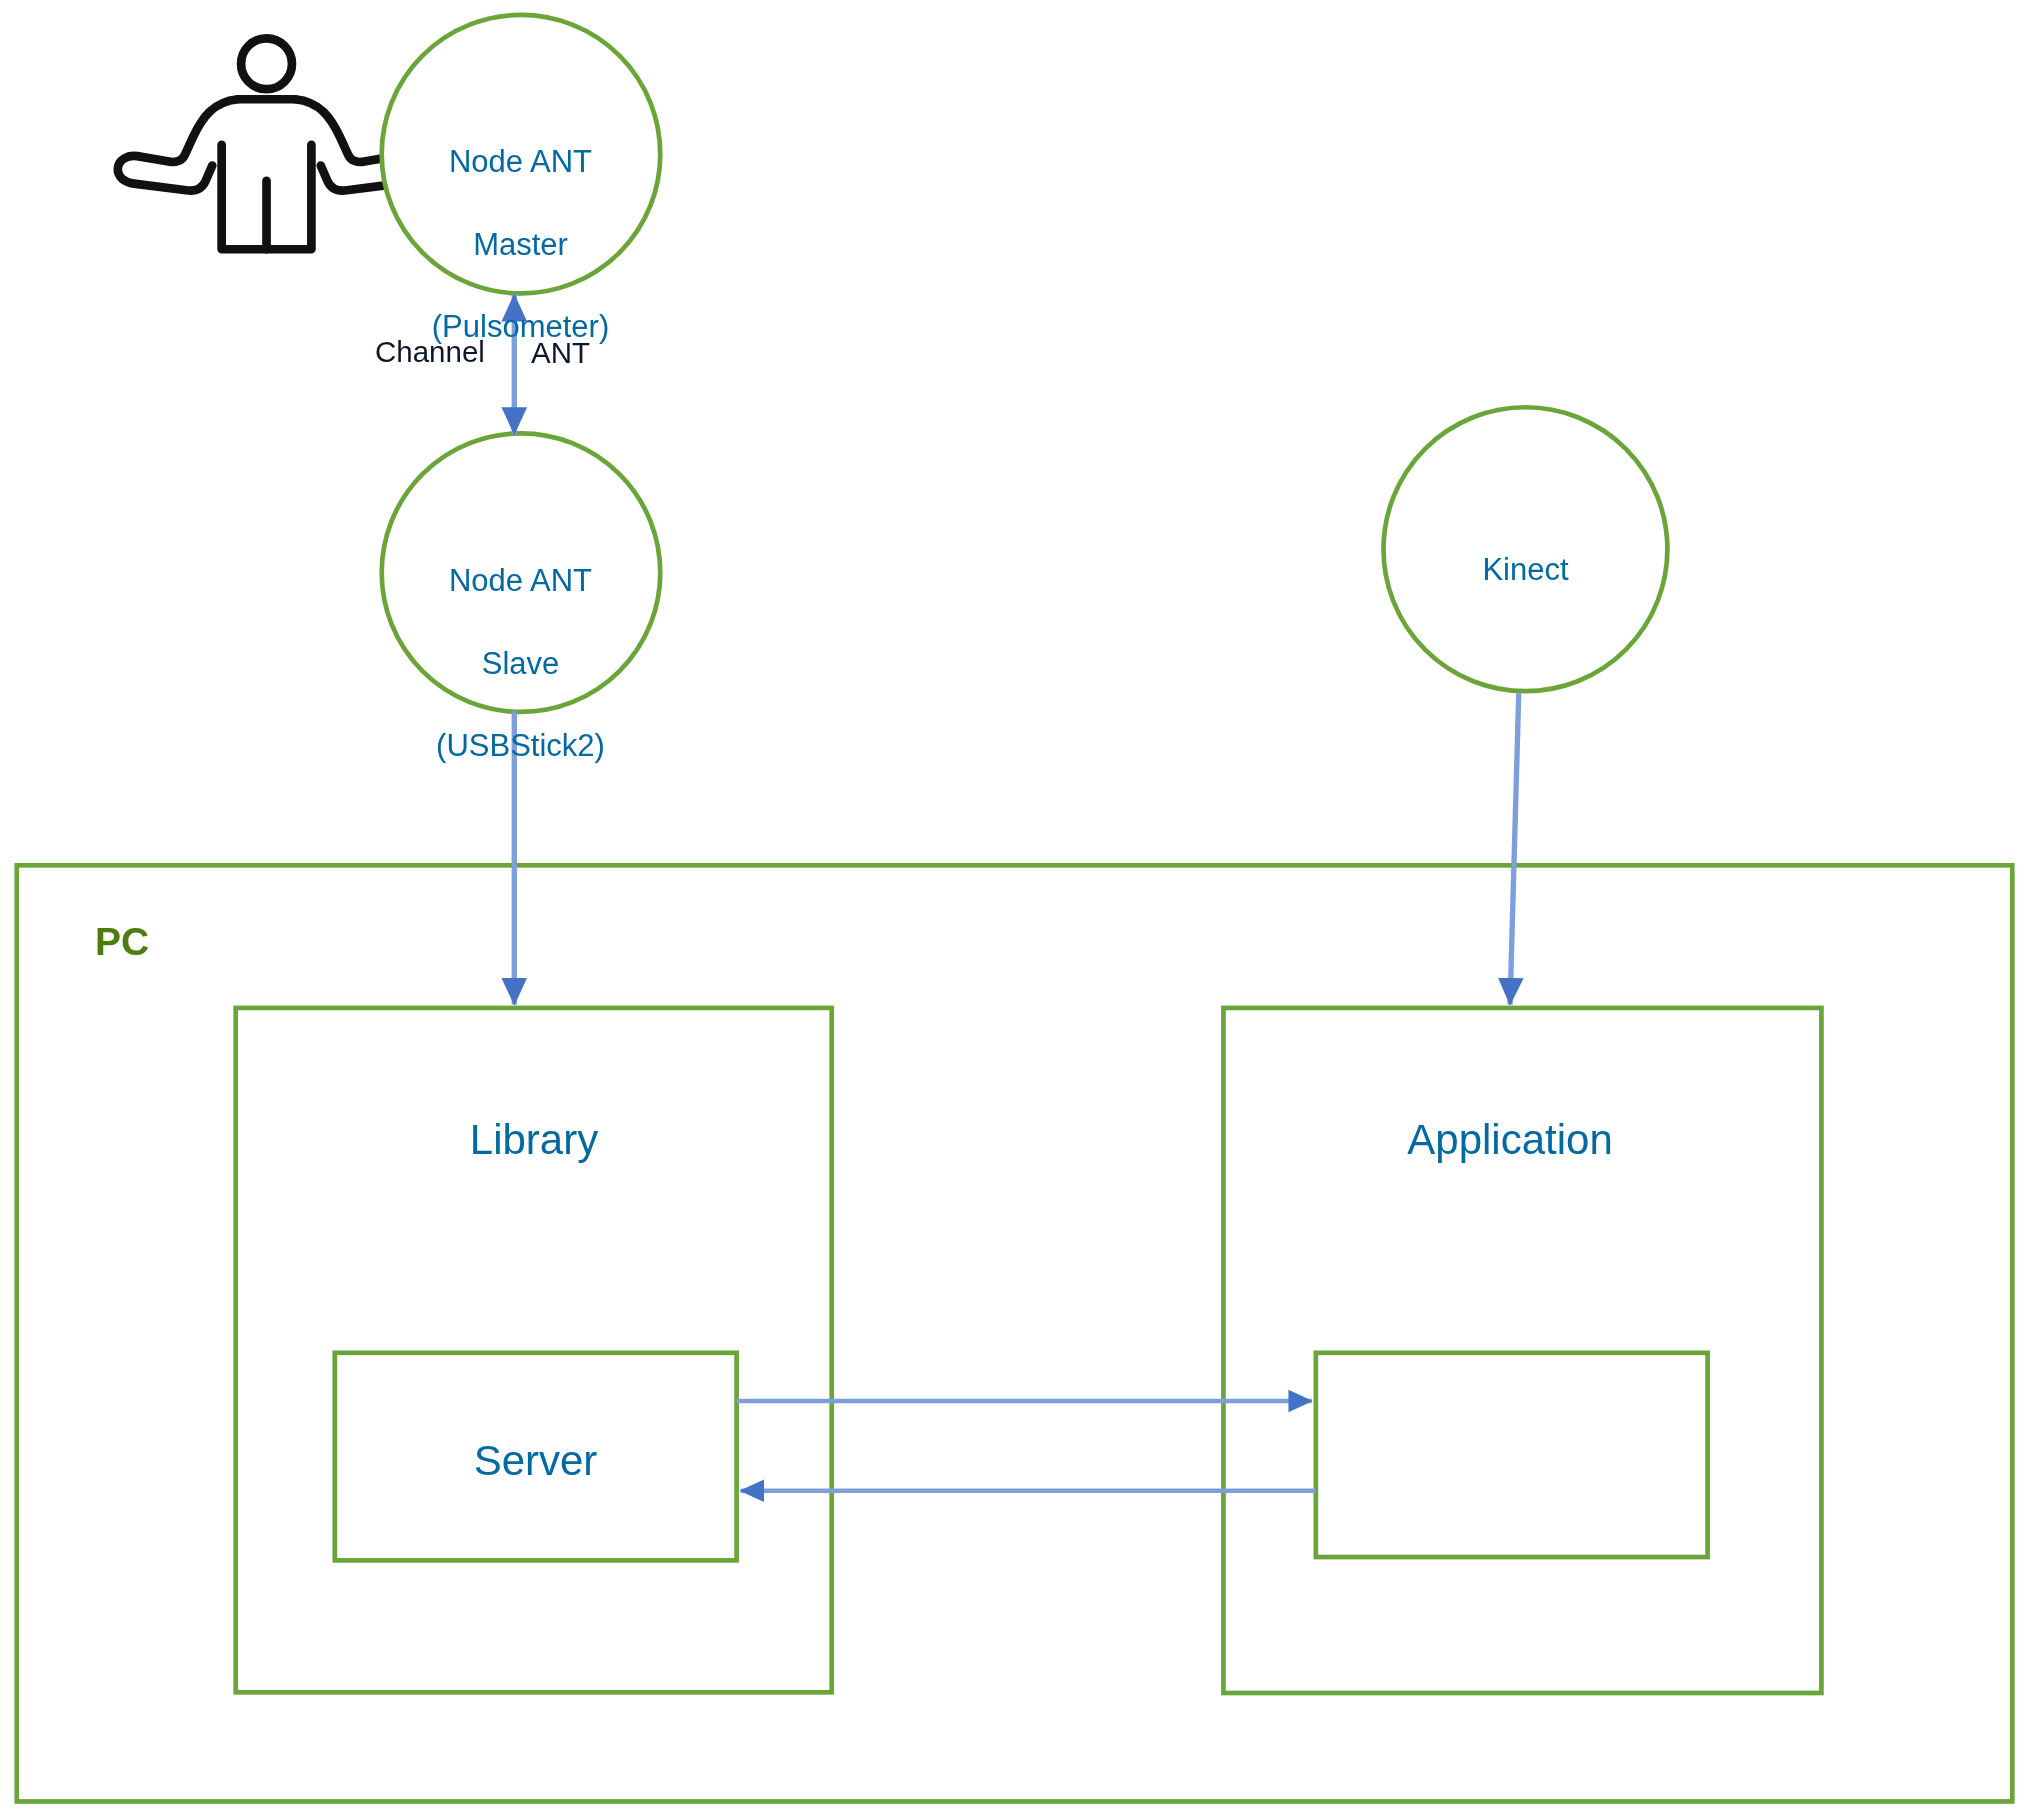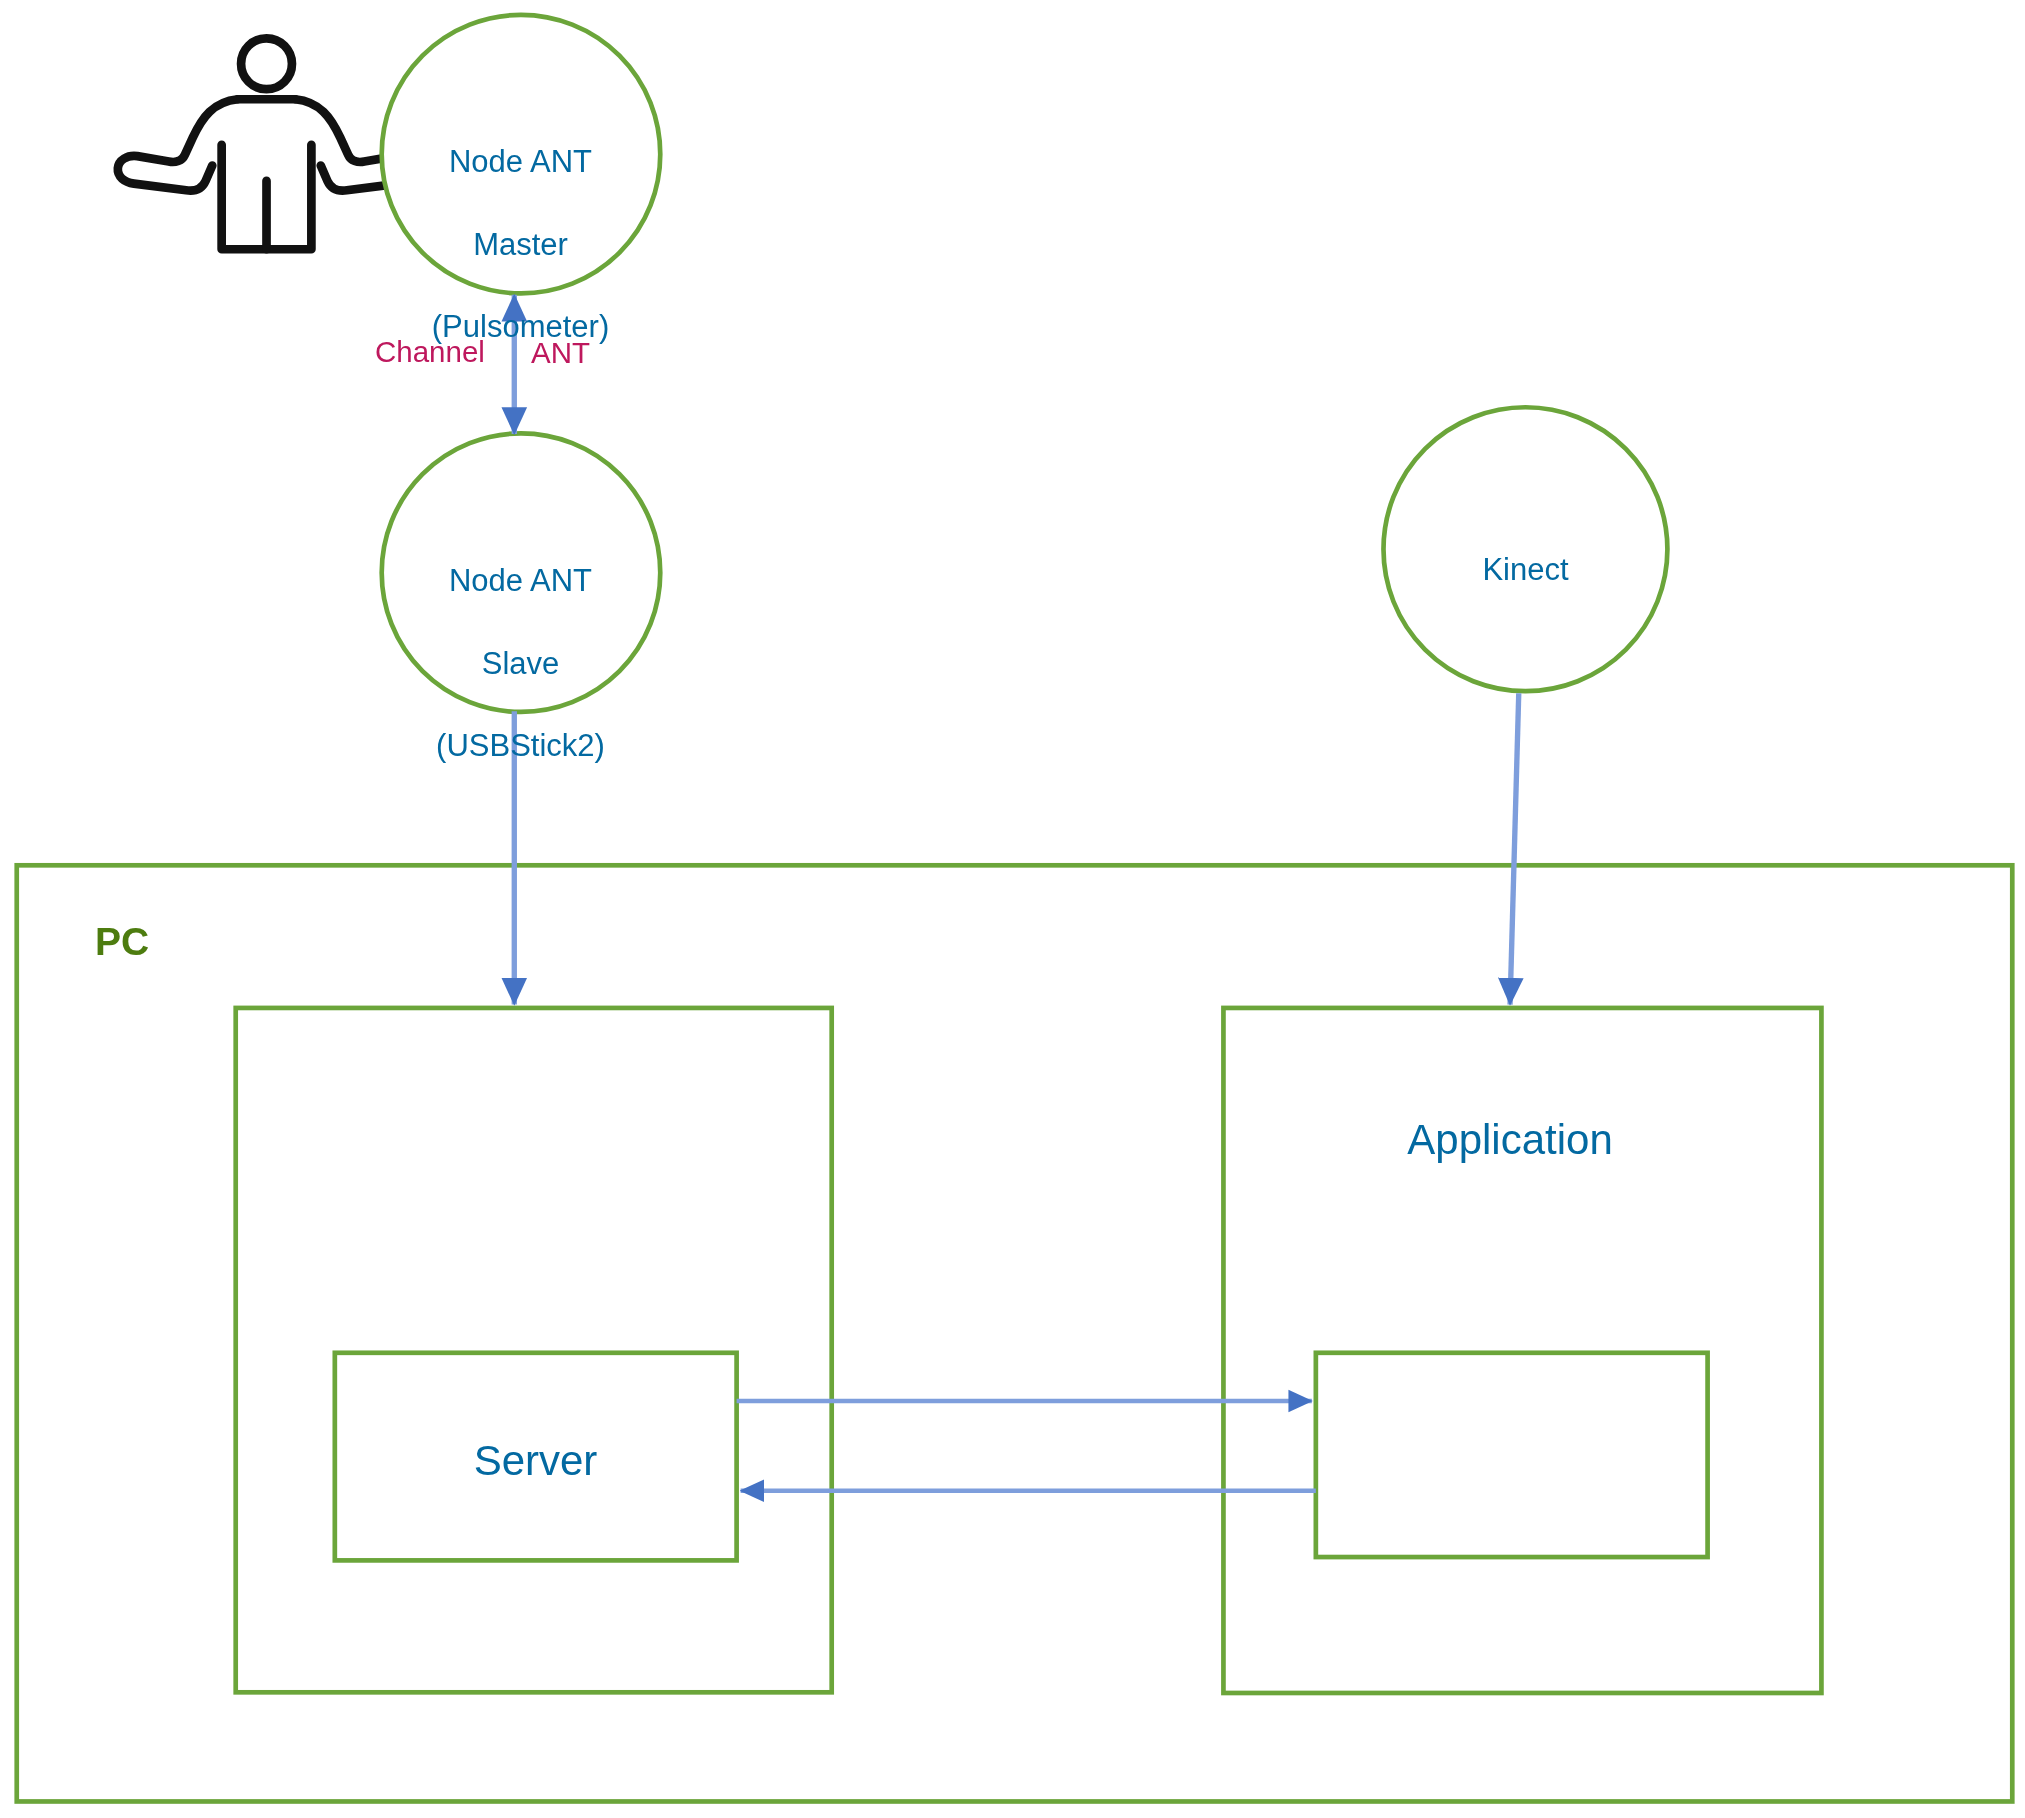--- a/index.html
+++ b/index.html
@@ -42,21 +42,21 @@
   }
   .pc-label {
     font-size: 39px;
     font-weight: bold;
     color: #4d7c0f;
     text-align: left;
   }
   .edge-label {
     position: absolute;
     font-size: 29.5px;
-    color: #be185d;
+    color: #0f172a;
     white-space: nowrap;
   }
 </style>
 </head>
 <body>
 
 <div id="stage">
 
   <svg id="diagram-svg" viewBox="0 0 3024 2716" xmlns="http://www.w3.org/2000/svg">
     <defs>
@@ -135,20 +135,21 @@
   <div class="node-label circle-label" style="left:400px; top:519px; width:241px;">
     <div>Node ANT</div>
     <div>Slave</div>
     <div>(USBStick2)</div>
   </div>
 
   <div class="node-label circle-label" style="left:1405px; top:549px; width:241px;">Kinect</div>
 
   <div class="node-label pc-label" style="left:95px; top:916px; width:174px;">PC</div>
 
+  <div class="node-label box-label" style="left:370px; top:1112px; width:328px;">Library</div>
 
   <div class="node-label box-label" style="left:1346px; top:1112px; width:328px;">Application</div>
 
   <div class="node-label box-label" style="left:395px; top:1433px; width:281px;">Server</div>
 
 
   <div class="edge-label" style="left:375px; top:335px;">Channel</div>
 
   <div class="edge-label" style="left:531px; top:336px;">ANT</div>
 

